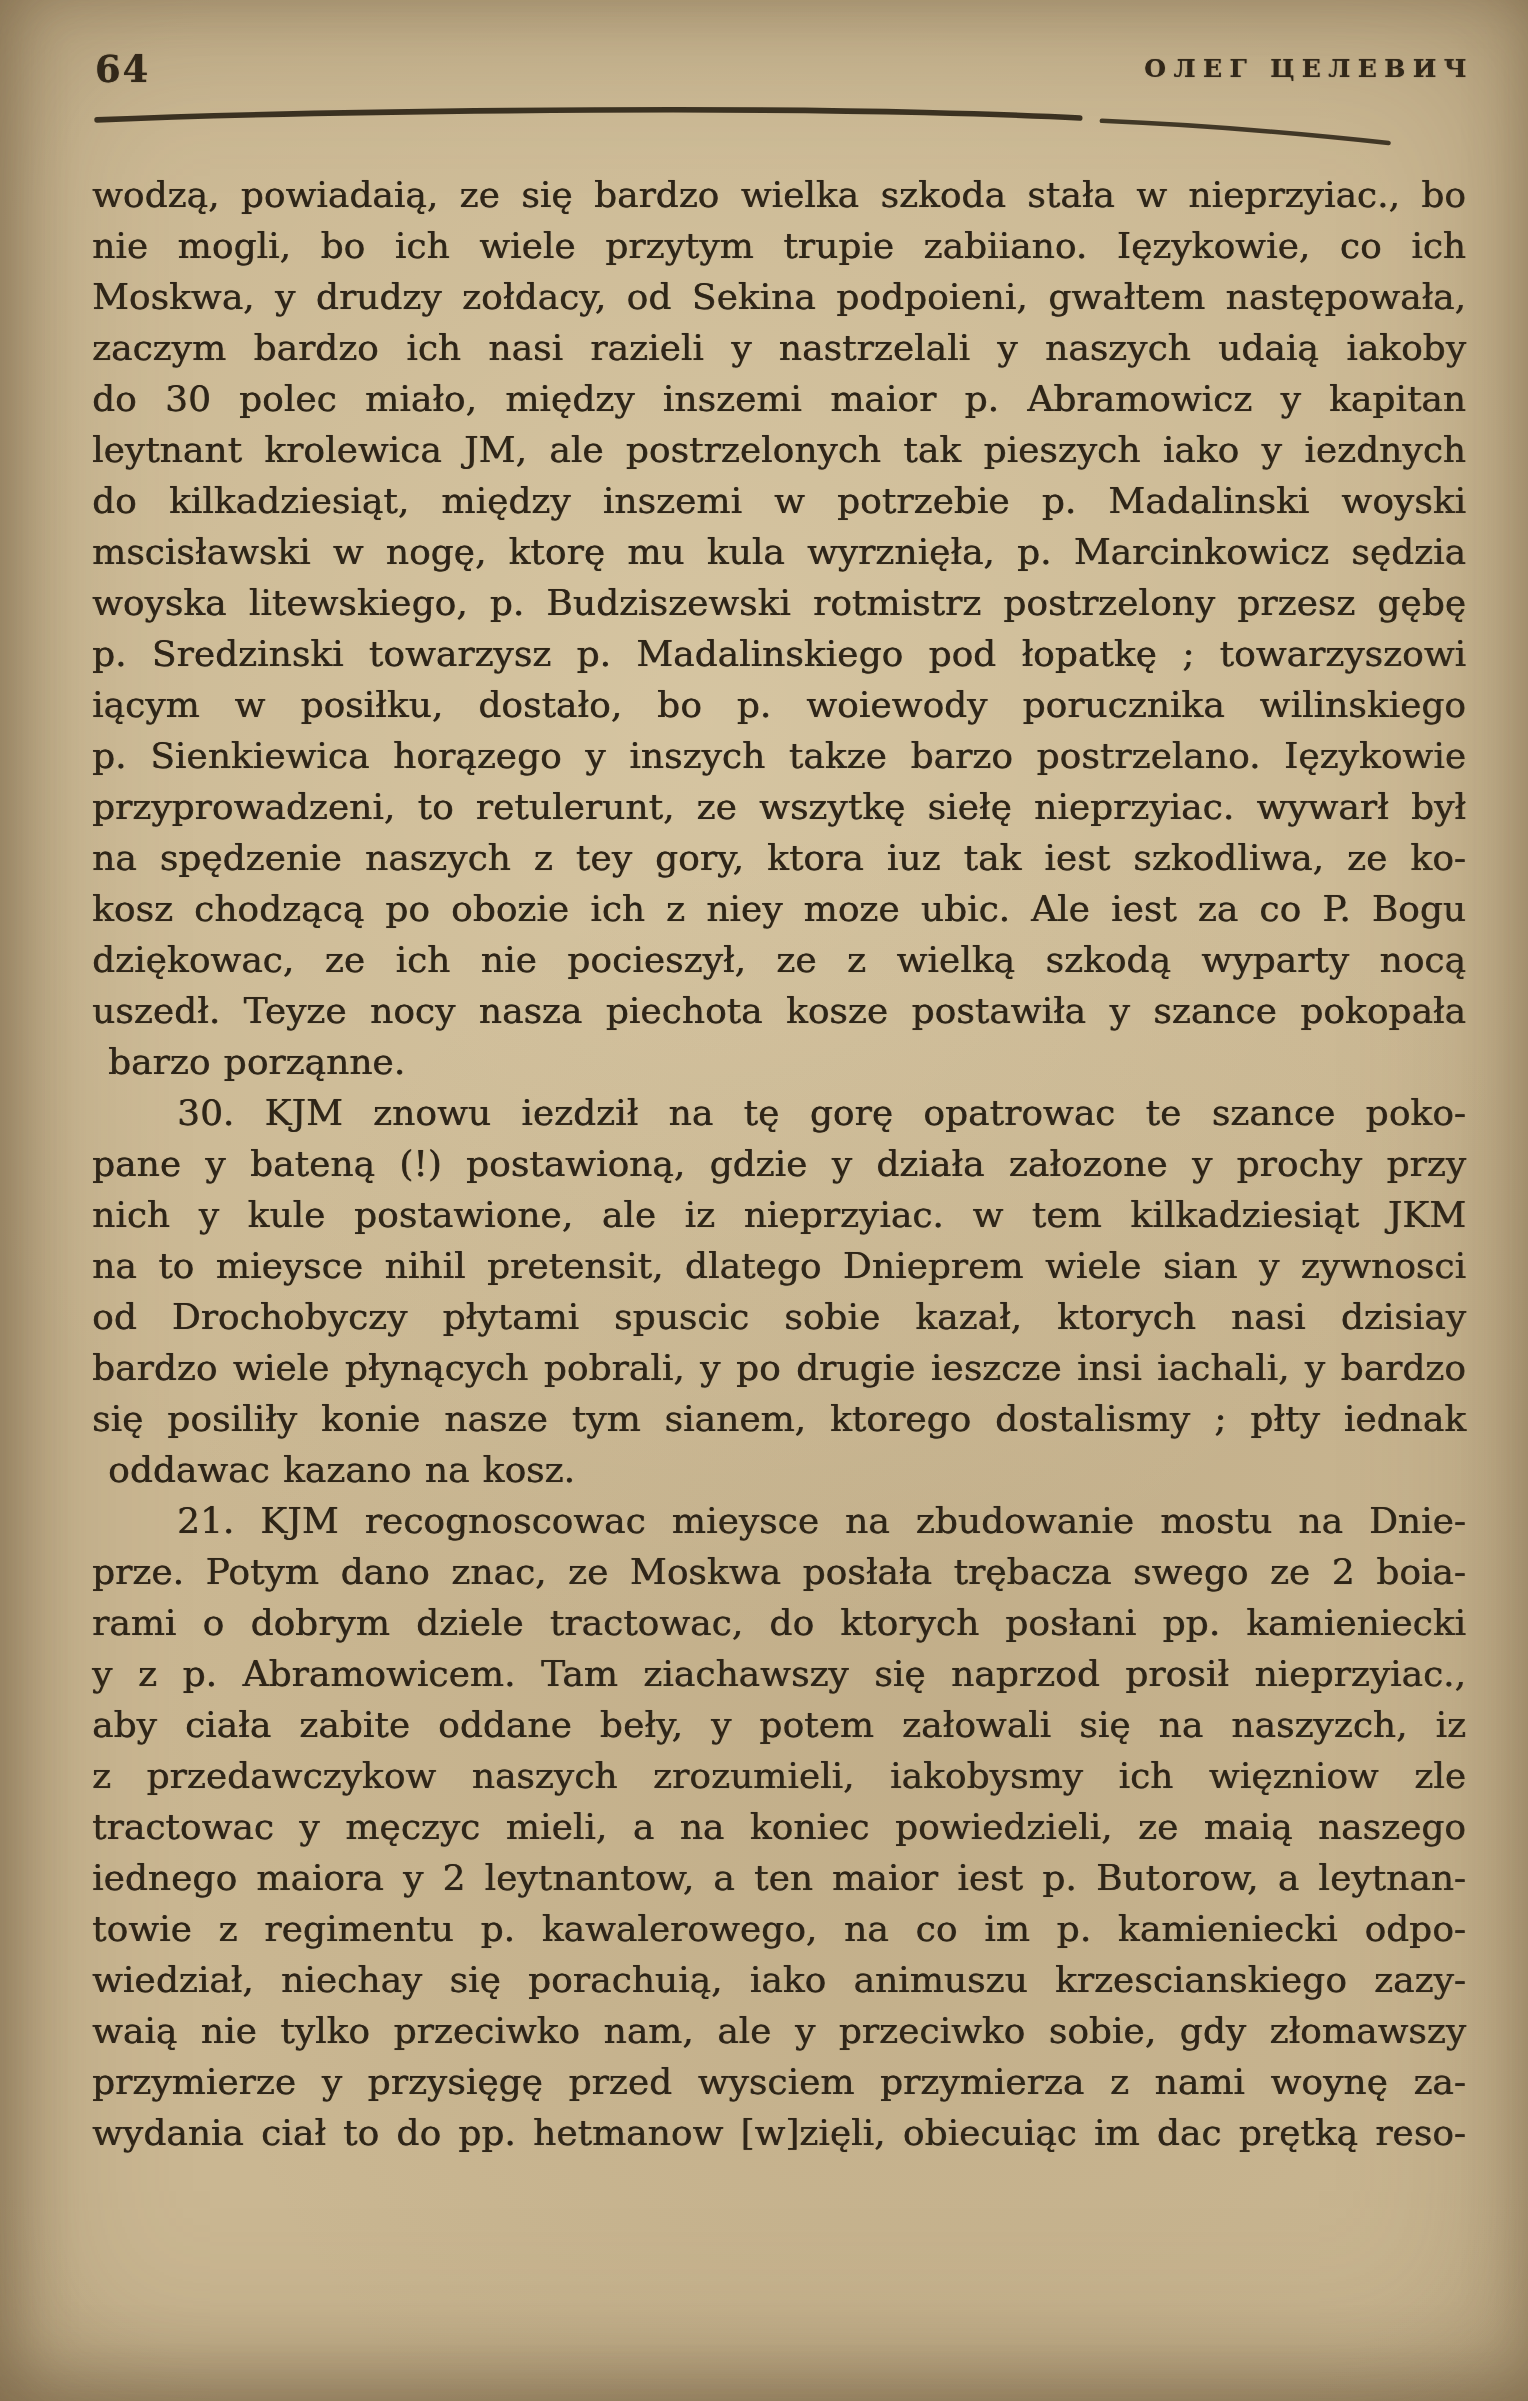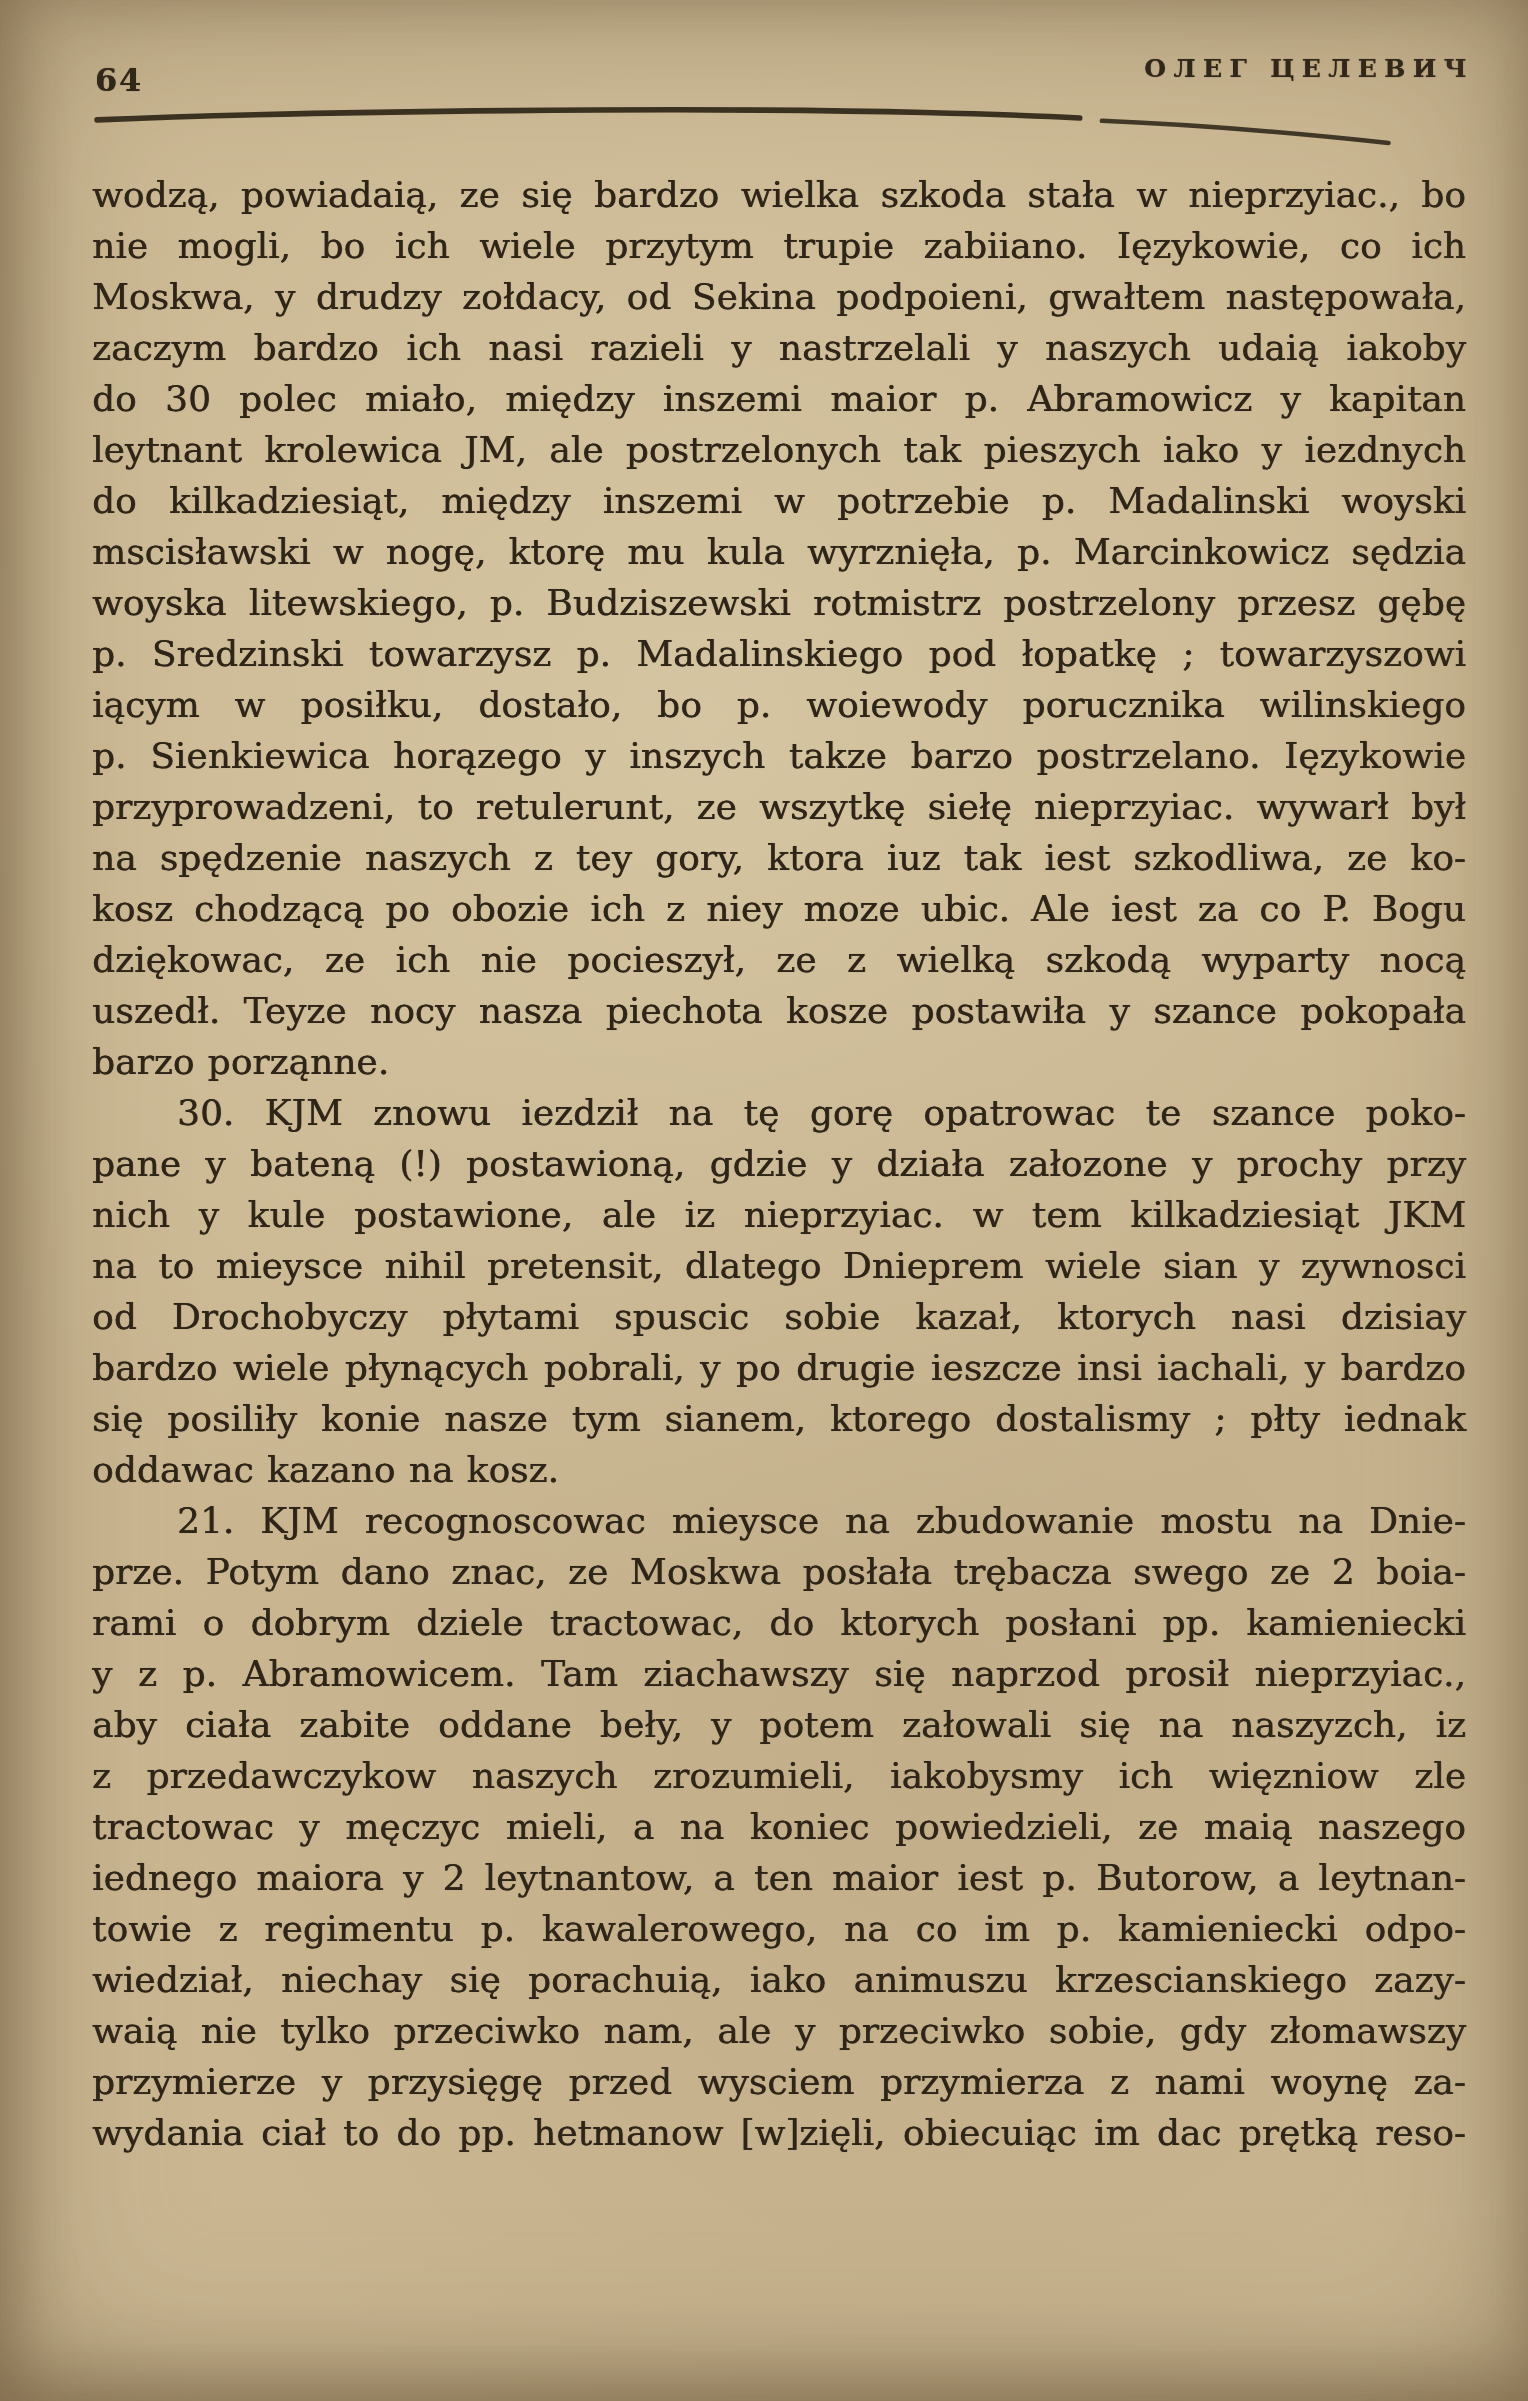--- a/index.html
+++ b/index.html
@@ -25,22 +25,22 @@
     content: '';
     position: absolute; inset: 0;
     box-shadow:
       inset 0 0 176px rgba(92,72,42,0.40),
       inset 0 -28px 65px rgba(80,60,35,0.30),
       inset 23px 0 55px rgba(95,75,45,0.22);
     pointer-events: none;
   }
   .header-zone { position: absolute; top: 0; left: 0; width: 100%; height: 157px; }
   .pagenum {
-    position: absolute; left: 95px; top: 61px;
-    font-size: 32px; font-weight: bold; letter-spacing: 1.8px;
+    position: absolute; left: 95px; top: 47px;
+    font-size: 37px; font-weight: bold; letter-spacing: 1.8px;
     text-shadow: 0 0 0.9px rgba(46,37,24,0.8);
   }
   .running-title {
     position: absolute; left: 4px; top: 54px; width: 1470px;
     text-align: right;
     font-size: 25px; font-weight: bold; letter-spacing: 7.4px;
     text-shadow: 0 0 0.9px rgba(46,37,24,0.8);
   }
   .header-rule { position: absolute; left: 0; top: 92px; width: 1529px; height: 65px; }
   .text-block {
@@ -50,21 +50,21 @@
     height: 51px;
     line-height: 51px;
     font-size: 36px;
     text-align: justify;
     text-align-last: justify;
     word-spacing: 1.8px;
     white-space: nowrap;
     text-shadow: 0.5px 0 0 rgba(46,37,24,0.75), 0 0 0.9px rgba(46,37,24,0.35);
   }
   .line.indent { padding-left: 85px; }
-  .line.para-end { text-align-last: left; }
+  .line.para-end { text-align-last: left; margin-left: 16px; }
 </style>
 </head>
 <body>
 
 <div class="page">
   <div class="header-zone">
     <span class="pagenum">64</span>
     <span class="running-title">ОЛЕГ ЦЕЛЕВИЧ</span>
     <svg class="header-rule" viewBox="0 0 1654 70" xmlns="http://www.w3.org/2000/svg">
       <path d="M 105 30 C 350 20, 750 16, 1000 22 C 1080 24, 1130 26, 1168 28" fill="none" stroke="#2e2518" stroke-width="6" stroke-linecap="round" opacity="0.92"></path>

